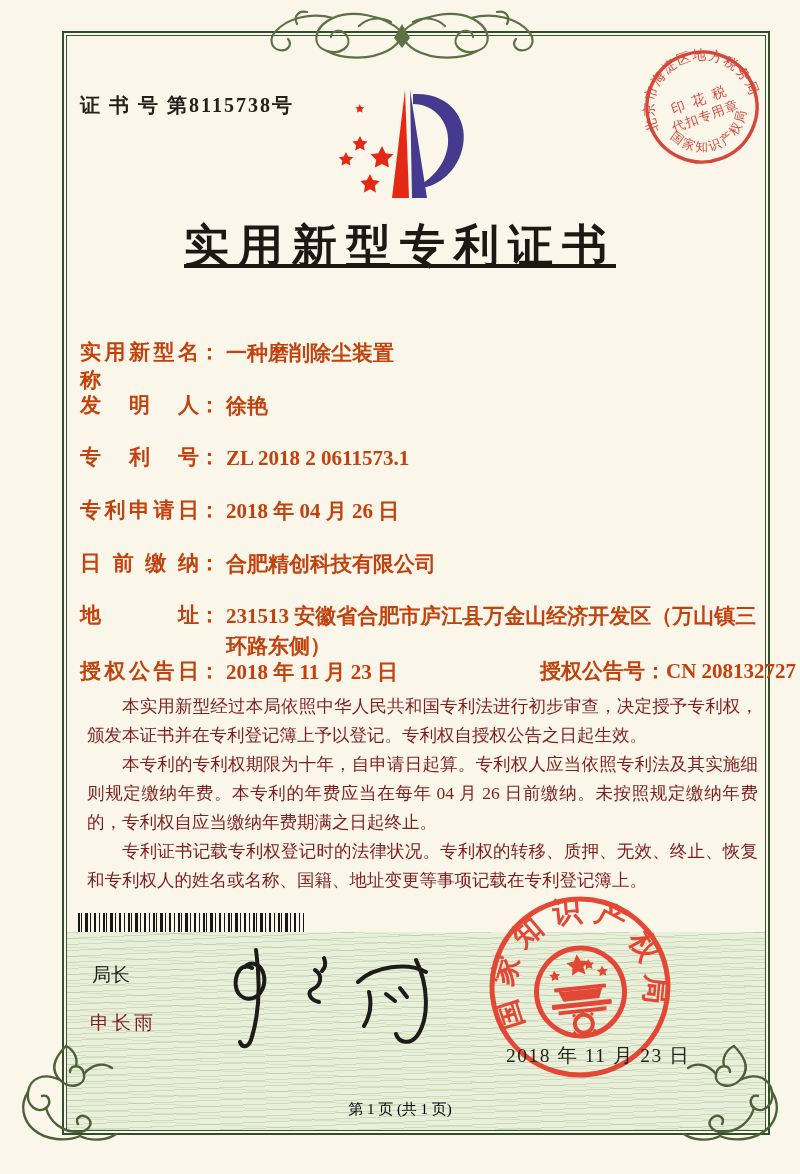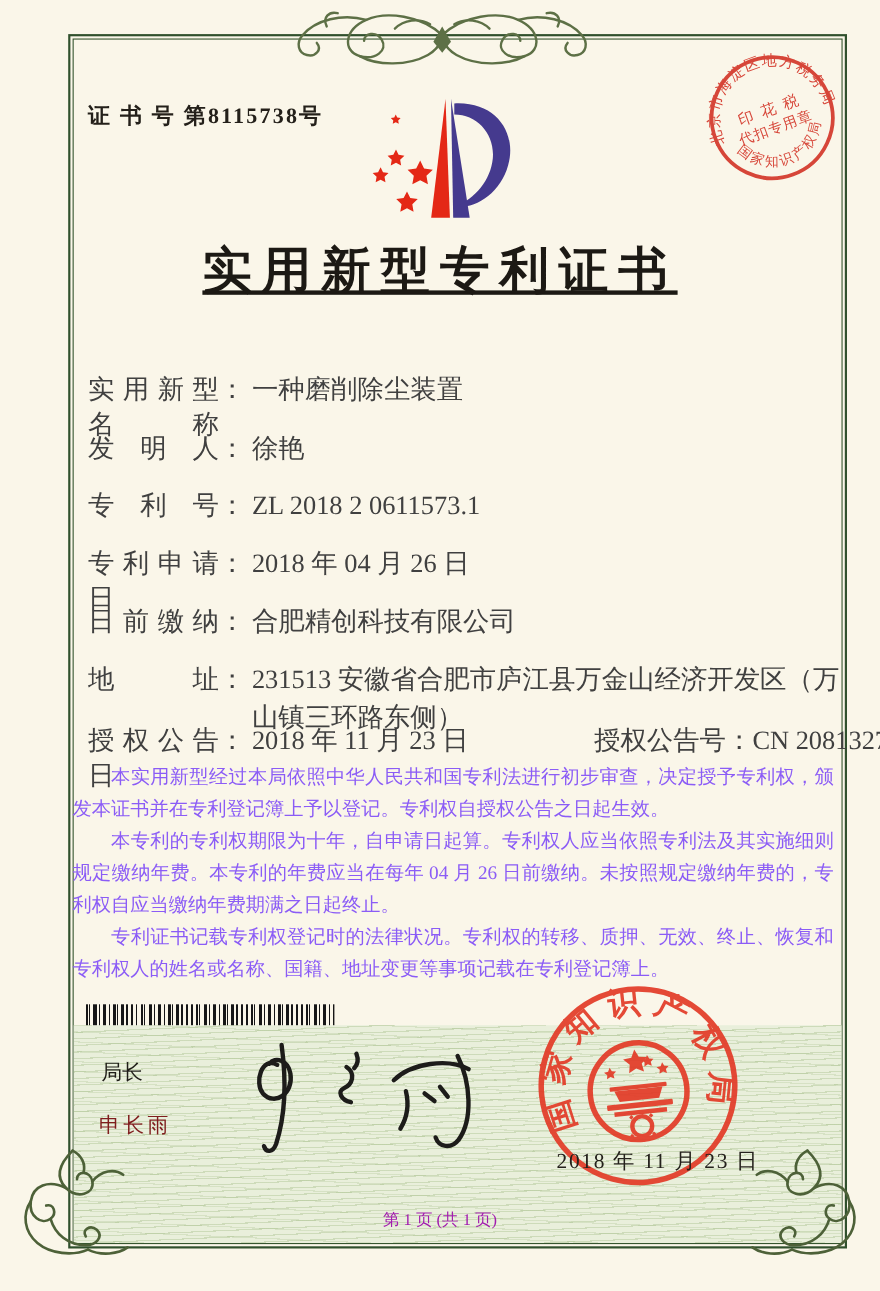--- a/index.html
+++ b/index.html
@@ -24,48 +24,48 @@
   
   .cert-no { position:absolute; left:80px; top:92px; font-size:20px; letter-spacing:2px; color:#24201a;font-weight:bold; }
   .logo { position:absolute; left:330px; top:88px; }
   .title {
     position:absolute; left:0; top:216px; width:800px; text-align:center;
     font-size:45px; font-weight:bold; letter-spacing:9px; color:#1c1914;text-decoration:underline;
   }
   
   .tax-stamp { position:absolute; left:639px; top:44px; opacity:.92; }
   
-  .f-row { position:absolute; left:80px; font-size:24px; color:#404040; }
+  .f-row { position:absolute; left:80px; font-size:21px; color:#c2410c;font-weight:bold; }
   .f-label {
     display:inline-block; width:119px; text-align:justify; text-align-last:justify;
     vertical-align:top;
   }
   .f-colon { display:inline-block; vertical-align:top; }
   .f-value { display:inline-block; vertical-align:top; margin-left:6px; max-width:548px; line-height:1.45; }
   .grant-no { position:absolute; left:460px; top:0; white-space:nowrap; }
   
-  .body-text { position:absolute; left:66px; top:692px; width:692px; font-size:17.5px; line-height:29px; color:#8b5cf6; text-align:justify; }
+  .body-text { position:absolute; left:66px; top:692px; width:692px; font-size:17.5px; line-height:29px; color:#7f1d1d; text-align:justify;padding-left:21px; }
   .body-text p { text-indent:2em; }
   
   .barcode {
     position:absolute; left:78px; top:913px; width:226px; height:19px;
     background:repeating-linear-gradient(90deg,
       #161616 0 2px, rgba(0,0,0,0) 2px 3px,
       #161616 3px 4px, rgba(0,0,0,0) 4px 7px,
       #161616 7px 10px, rgba(0,0,0,0) 10px 12px,
       #161616 12px 13px, rgba(0,0,0,0) 13px 16px,
       #161616 16px 18px, rgba(0,0,0,0) 18px 21px,
       #161616 21px 22px, rgba(0,0,0,0) 22px 25px);
   }
   .commissioner-title { position:absolute; left:92px; top:962px; font-family:"Liberation Sans","DejaVu Sans",sans-serif; font-size:19px; color:#1f1d18;text-align:right; }
   .commissioner-name  { position:absolute; left:90px; top:1010px; font-family:"Liberation Sans","DejaVu Sans",sans-serif; font-size:19px; letter-spacing:3px; color:#7f1d1d; }
   .signature { position:absolute; left:218px; top:942px; }
   .seal { position:absolute; left:487px; top:894px; }
   .seal-date { position:absolute; left:506px; top:1042px; font-size:19.5px; letter-spacing:1.5px; color:#24211c; white-space:nowrap; }
-  .page-footer { position:absolute; left:0; top:1100px; width:800px; text-align:center; font-size:15px; color:#a21caf; }
+  .page-footer { position:absolute; left:0; top:1100px; width:800px; text-align:center; font-size:15px; color:#000000; }
 </style>
 </head>
 <body>
 
 <div class="page">
 
   <div class="frame">
     <div class="frame-in">
       <div class="green-band"></div>
     </div>

